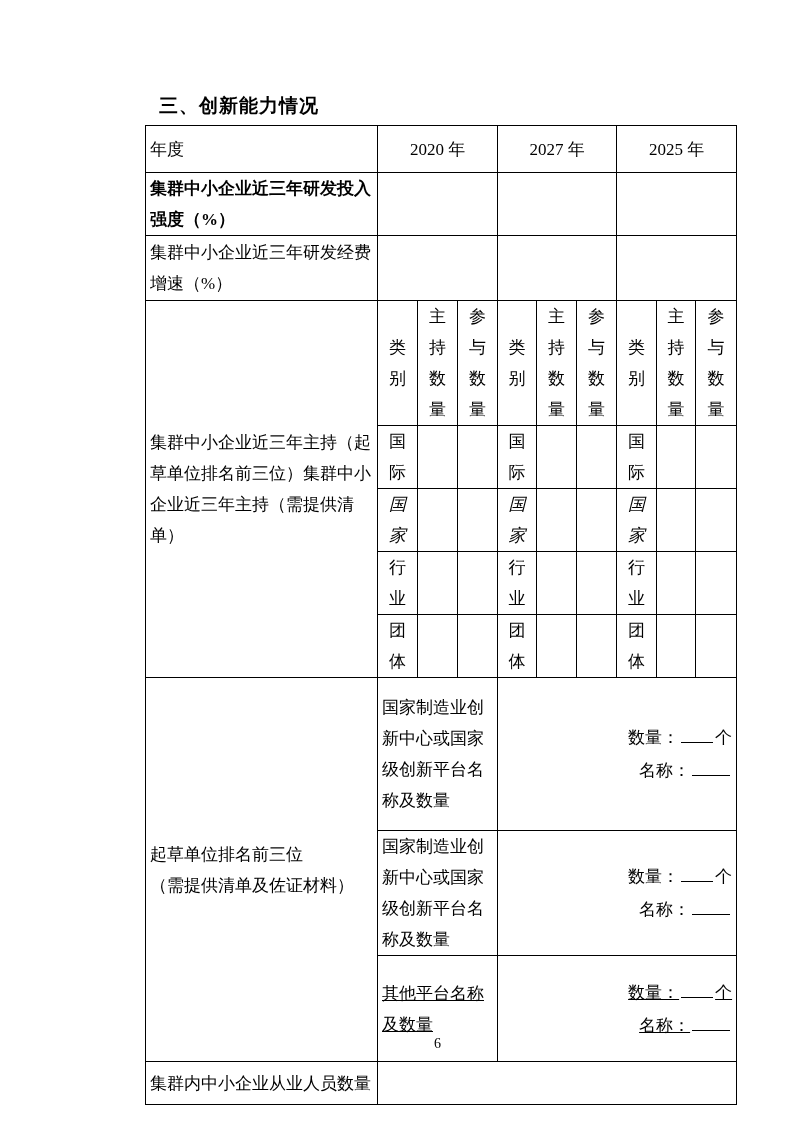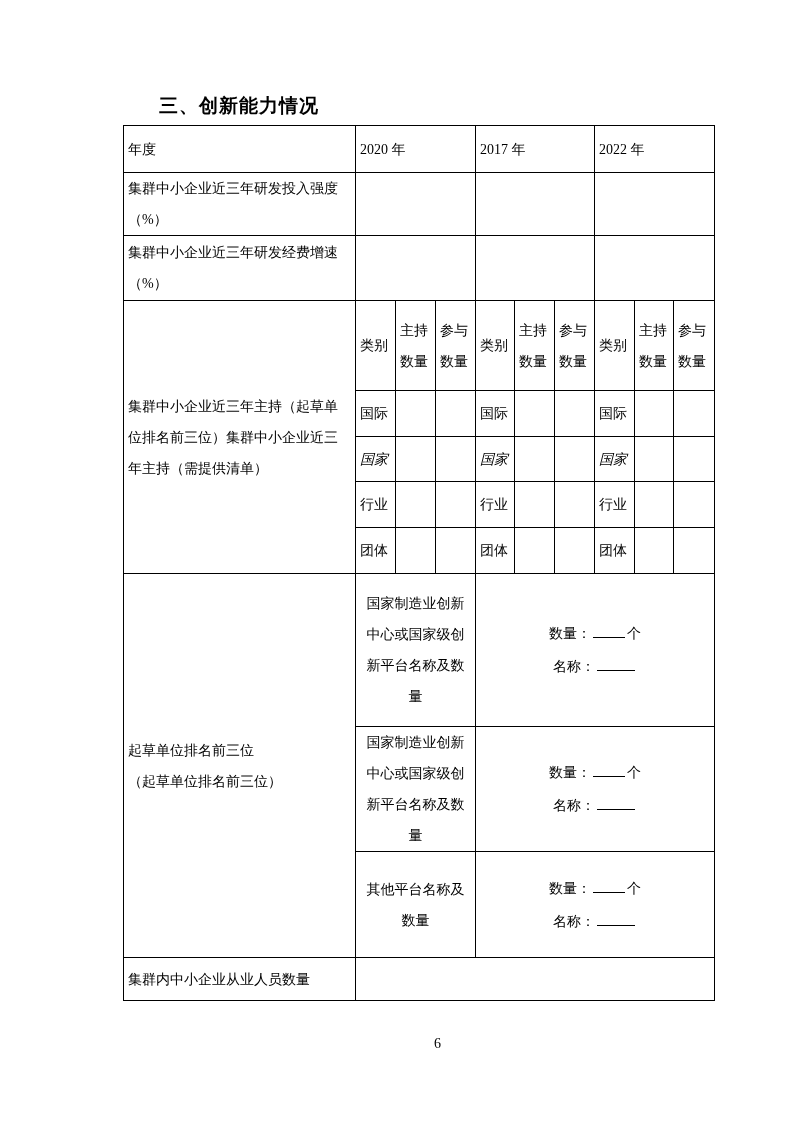--- a/index.html
+++ b/index.html
@@ -11,50 +11,50 @@
     color:#000000;
     overflow:hidden;
     margin-left:41px;
   }
   .section-title{
     position:absolute;left:118px;top:93px;
     font-size:19px;font-weight:bold;margin:0;
     letter-spacing:1px;
   }
   table.form{
-    position:absolute;left:82px;top:125px;
+    position:absolute;left:104px;top:125px;
     width:591px;
     border-collapse:collapse;
     table-layout:fixed;
-    font-size:14px;
+    font-size:17px;
   }
   table.form td{
     border:1px solid #000000;
     padding:0 4px;
     vertical-align:middle;
     line-height:31px;
     overflow:hidden;
   }
   td.lbl{padding-left:6px;padding-right:10px;text-align:left;}
-  td.ctr{padding:0 1px;}
-  td.pname{padding-left:6px;padding-right:4px;text-align:center;line-height:33px;}
-  td.pval{padding-left:6px;text-align:center;}
+  td.ctr{text-align:center;padding:0 1px;}
+  td.pname{padding-left:6px;padding-right:4px;text-align:left;line-height:33px;}
+  td.pval{padding-left:6px;text-align:right;}
   td.pval .vline{line-height:33px;white-space:nowrap;}
   .fill-line{
     display:inline-block;
     border-bottom:1px solid #000000;
     height:15px;
     vertical-align:baseline;
     margin:0 2px;
   }
   .w32{width:32px;}
   .w38{width:38px;}
-  .h47{height:47px;} .h63{height:63px;} .h65{height:65px;} .h90{height:90px;}
+  .h47{height:47px;} .h63{height:63px;font-weight:bold;} .h65{height:65px;} .h90{height:90px;}
   .h46{height:46px;} .h45{height:45px;font-style:italic;} .h153{height:153px;} .h109{height:109px;}
-  .h106{height:106px;} .h43{height:43px;}
+  .h106{height:106px;text-decoration:underline;} .h43{height:43px;}
   .page-number{
     position:absolute;left:0;top:1036px;width:793px;
     text-align:center;font-size:14px;
   }
 </style>
 </head>
 <body>
 
 <div class="page">
 
@@ -71,22 +71,22 @@
         <col style="width:40px">
       <col style="width:40px">
         <col style="width:39px">
         <col style="width:41px">
     </colgroup>
 
     <tbody>
         <tr class="h47">
       <td class="lbl">年度</td>
       <td class="ctr" colspan="3">2020 年</td>
-      <td class="ctr" colspan="3">2017 年</td>
-      <td class="ctr" colspan="3">2022 年</td>
+      <td class="ctr" colspan="3">2027 年</td>
+      <td class="ctr" colspan="3">2025 年</td>
     </tr>
 
     <tr class="h63">
       <td class="lbl">集群中小企业近三年研发投入强度（%）</td>
       <td colspan="3"></td>
       <td colspan="3"></td>
       <td colspan="3"></td>
     </tr>
 
     <tr class="h65">
@@ -153,21 +153,21 @@
       <td></td>
       <td></td>
       <td class="ctr">团体</td>
       <td></td>
       <td></td>
     </tr>
 
     <tr class="h153">
       <td class="lbl" rowspan="3">
         <div>起草单位排名前三位</div>
-        <div>（起草单位排名前三位）</div>
+        <div>（需提供清单及佐证材料）</div>
       </td>
       <td class="pname" colspan="3">国家制造业创新中心或国家级创新平台名称及数量</td>
       <td class="pval" colspan="6">
         <div class="vline"><span>数量：</span><span class="fill-line w32"></span><span>个</span></div>
         <div class="vline"><span>名称：</span><span class="fill-line w38"></span></div>
       </td>
     </tr>
 
     <tr class="h109">
       <td class="pname" colspan="3">国家制造业创新中心或国家级创新平台名称及数量</td>

